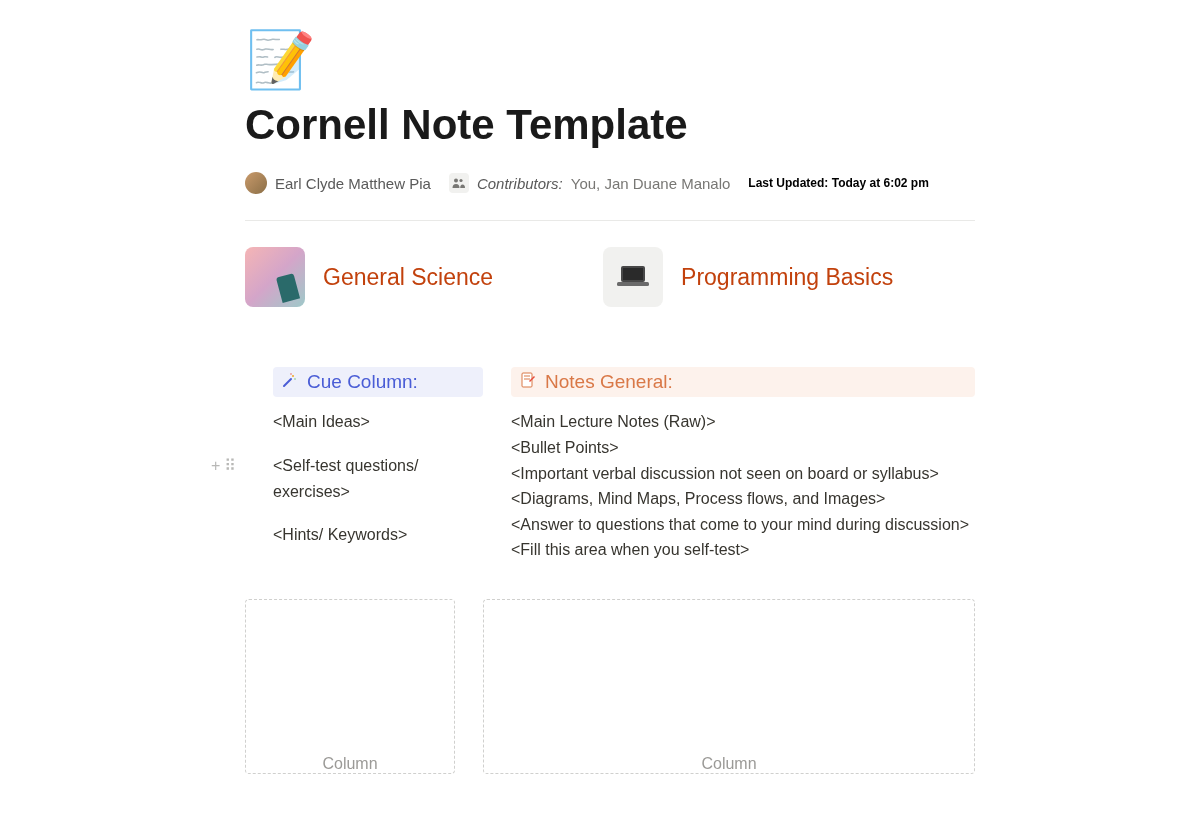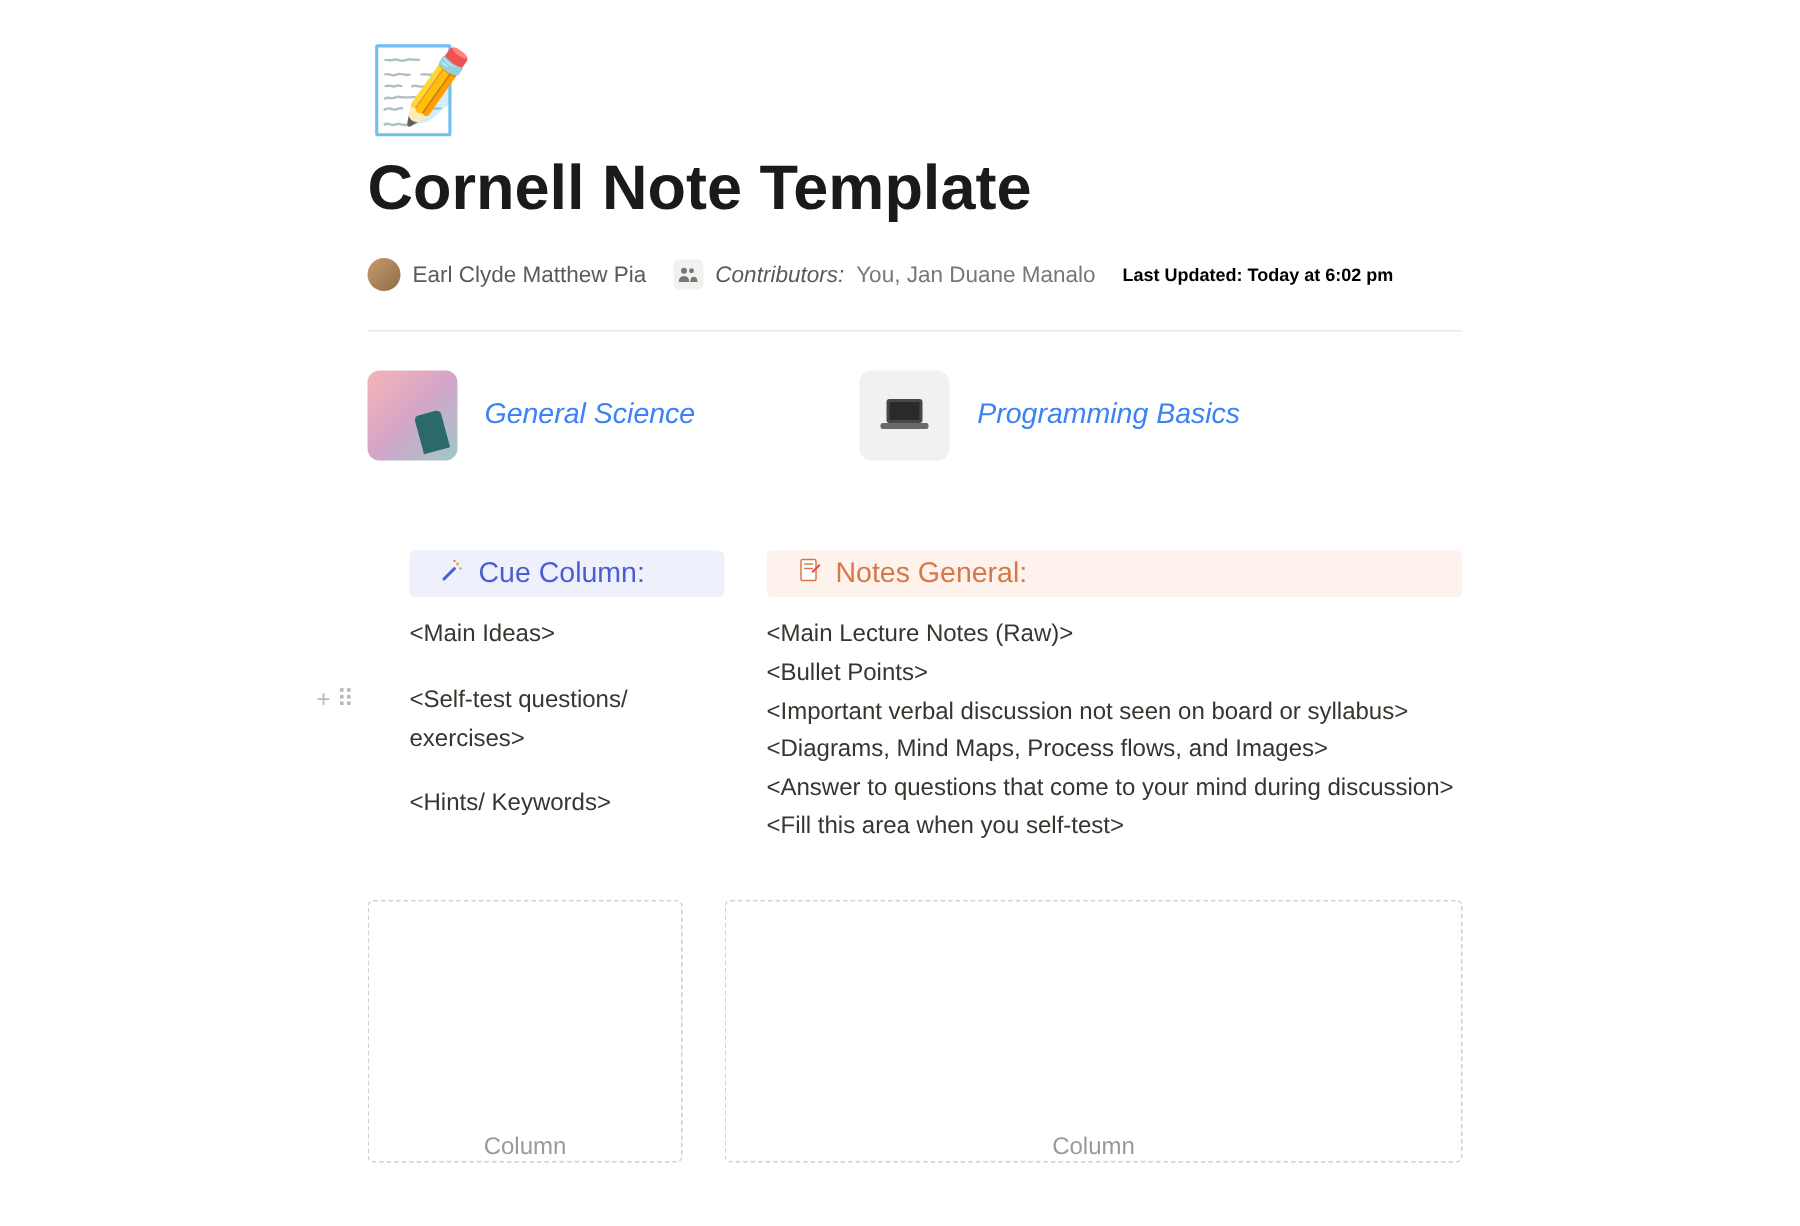--- a/index.html
+++ b/index.html
@@ -127,24 +127,23 @@
       width: 18px;
       height: 26px;
       background: #2a6a6a;
       border-radius: 3px 3px 0 0;
       transform: rotate(-15deg);
     }
     .thumb-laptop {
       background: #f1f1ef;
     }
     .subject-title {
-      font-size: 19px;
+      font-size: 23px;
       font-weight: 500;
-      color: #3b82f6;
-      font-style: italic;
+      color: #c2410c;
     }
     .columns-area {
       position: relative;
       display: flex;
       gap: 28px;
       margin-left: -34px;
     }
     .row-controls {
       display: flex;
       align-items: center;
@@ -167,21 +166,21 @@
       width: 210px;
       flex-shrink: 0;
     }
     .notes-col {
       flex: 1;
     }
     .col-header {
       display: flex;
       align-items: center;
       gap: 8px;
-      padding: 4px 20px;
+      padding: 4px 8px;
       border-radius: 4px;
       margin-bottom: 12px;
       font-size: 19px;
       font-weight: 500;
     }
     .cue-header {
       background: #eef0fb;
       color: #4a5dd6;
     }
     .notes-header {

